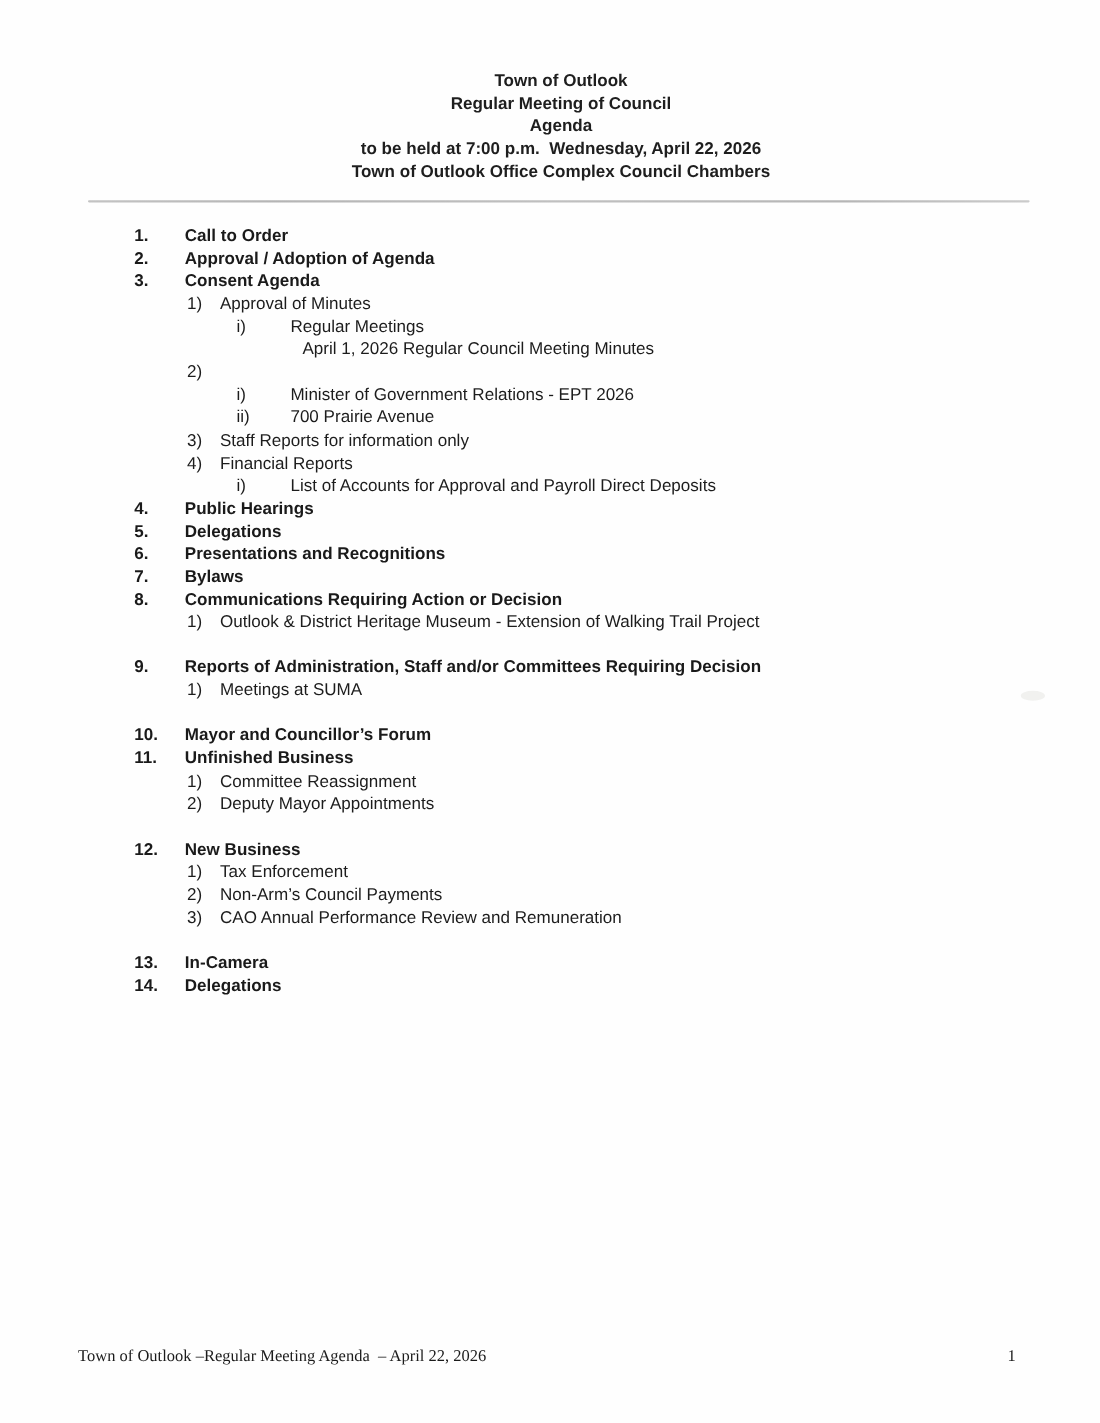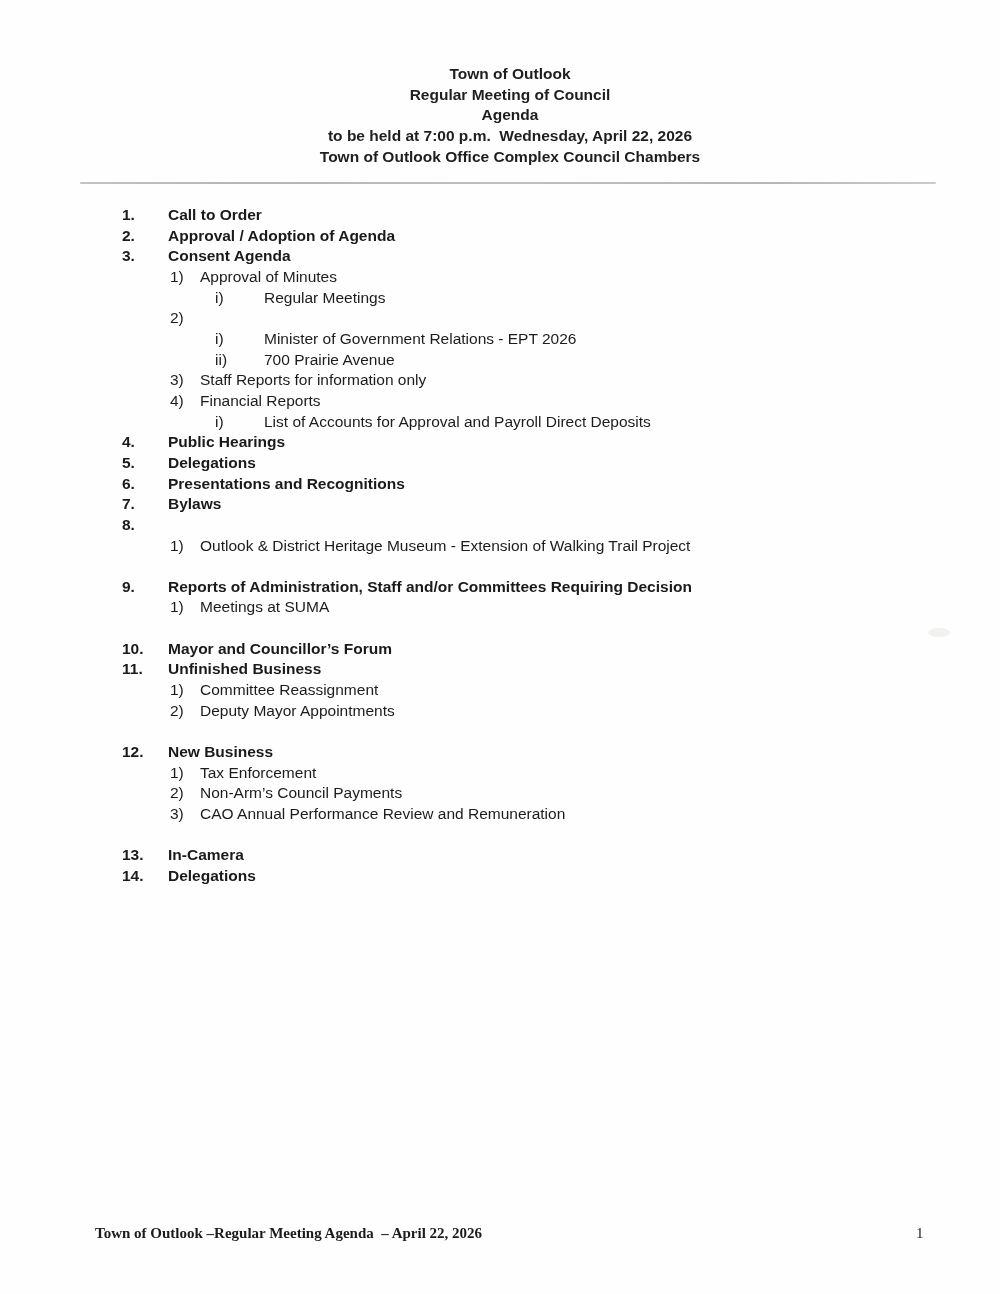--- a/index.html
+++ b/index.html
@@ -66,23 +66,23 @@
     top: 1224px;
     left: 0;
     width: 100%;
     font-family: "Liberation Serif", serif;
     font-size: 15px;
     line-height: 18px;
     color: #1b1b1b;
   }
   .footer-left {
     position: absolute;
-    left: 95px;
+    left: 71px;
     top: 0;
-    font-weight: bold;
+    font-weight: normal;
     white-space: pre;
   }
   .footer-page {
     position: absolute;
     left: 916px;
     top: 0;
     font-weight: normal;
   }
   
   .smudge {
@@ -124,20 +124,23 @@
         <span class="txt">Consent Agenda</span>
       </div>
     <div class="row lvl2">
         <span class="num">1)</span>
         <span class="txt">Approval of Minutes</span>
       </div>
     <div class="row lvl3">
         <span class="num">i)</span>
         <span class="txt">Regular Meetings</span>
       </div>
+    <div class="row lvl4">
+        <span class="txt">April 1, 2026 Regular Council Meeting Minutes</span>
+      </div>
     <div class="row lvl2">
         <span class="num">2)</span>
       </div>
     <div class="row lvl3">
         <span class="num">i)</span>
         <span class="txt">Minister of Government Relations - EPT 2026</span>
       </div>
     <div class="row lvl3">
         <span class="num">ii)</span>
         <span class="txt">700 Prairie Avenue</span>
@@ -165,20 +168,21 @@
     <div class="row lvl1">
         <span class="num">6.</span>
         <span class="txt">Presentations and Recognitions</span>
       </div>
     <div class="row lvl1">
         <span class="num">7.</span>
         <span class="txt">Bylaws</span>
       </div>
     <div class="row lvl1">
         <span class="num">8.</span>
+        <span class="txt">Communications Requiring Action or Decision</span>
       </div>
     <div class="row lvl2">
         <span class="num">1)</span>
         <span class="txt">Outlook &amp; District Heritage Museum - Extension of Walking Trail Project</span>
       </div>
     <div class="row lvl1 gap-before">
         <span class="num">9.</span>
         <span class="txt">Reports of Administration, Staff and/or Committees Requiring Decision</span>
       </div>
     <div class="row lvl2">

